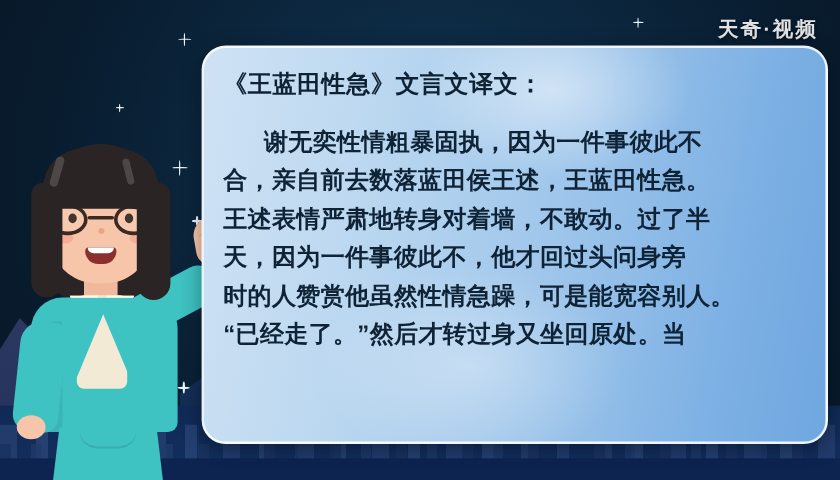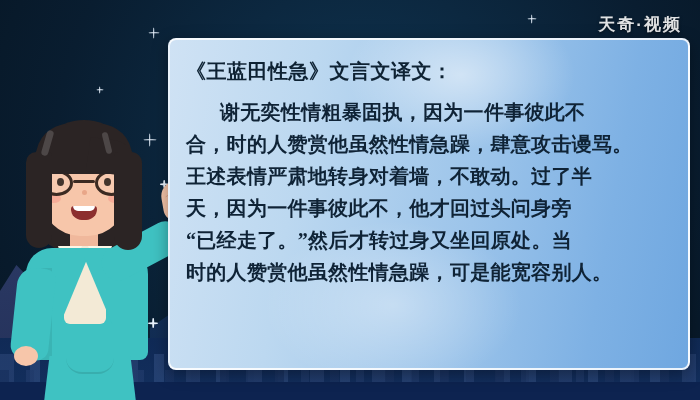--- a/index.html
+++ b/index.html
@@ -40,36 +40,36 @@
   .spark i.v{width:1.6px;}
   .spark i.h{height:1.6px;}
 
   
   .watermark{position:absolute;right:18px;top:13px;color:rgba(255,255,255,.88);
     font-size:17px;letter-spacing:2px;font-weight:700;
     text-shadow:0 1px 3px rgba(0,0,0,.55);white-space:nowrap;}
 
   
   .panel{position:absolute;left:168px;top:38px;width:522px;height:332px;
-    border-radius:8px;
+    border-radius:20px;
     background:linear-gradient(100deg,#cfe2f4 0%,#bcd8f0 26%,#9cc4ea 58%,#7eb1e4 82%,#6fa7e0 100%);
     border:2px solid rgba(255,255,255,.85);
     box-shadow:0 4px 16px rgba(0,0,0,.35);
     box-sizing:border-box;overflow:hidden;}
   .panel .glow{position:absolute;left:34%;top:-40px;width:230px;height:150px;
     background:radial-gradient(ellipse at center,rgba(255,255,255,.5),rgba(255,255,255,0) 70%);
     pointer-events:none;}
   .panel .glow2{position:absolute;left:18%;top:55%;width:260px;height:170px;
     background:radial-gradient(ellipse at center,rgba(255,255,255,.35),rgba(255,255,255,0) 70%);
     pointer-events:none;}
   .panel-inner{position:relative;padding:16px 12px 0 16px;}
   .ptitle{font-size:20px;font-weight:700;color:#0e2233;letter-spacing:.5px;
     line-height:1.5;white-space:nowrap;}
-  .pbody{margin-top:10px;font-size:20px;font-weight:700;color:#0f2336;
-    line-height:32px;letter-spacing:.3px;font-family:Liberation Serif, serif;}
+  .pbody{margin-top:17px;font-size:20px;font-weight:700;color:#0f2336;
+    line-height:32px;letter-spacing:.3px;}
   .pbody p{margin:0;white-space:nowrap;}
   .pbody p.ind{text-indent:34px;}
 
   
   .person{position:absolute;left:8px;top:118px;width:190px;height:282px;}
   .hair-back{position:absolute;left:24px;top:2px;width:104px;height:132px;
     background:#2b2424;border-radius:52px 52px 40px 40px;}
   .neck{position:absolute;left:62px;top:104px;width:28px;height:34px;background:#f0b89c;border-radius:8px;}
   .face{position:absolute;left:34px;top:14px;width:84px;height:104px;
     background:#f7c6aa;border-radius:42px 42px 38px 38px;}
@@ -209,22 +209,22 @@
     <div class="hair-sheenR"></div>
   </div>
 
   <div class="panel">
     <div class="glow"></div>
     <div class="glow2"></div>
     <div class="panel-inner">
       <div class="ptitle">《王蓝田性急》文言文译文：</div>
       <div class="pbody" id="panel-body">
           <p class="ind">谢无奕性情粗暴固执，因为一件事彼此不</p>
-          <p>合，时的人赞赏他虽然性情急躁，肆意攻击谩骂。</p>
+          <p>合，亲自前去数落蓝田侯王述，王蓝田性急。</p>
           <p>王述表情严肃地转身对着墙，不敢动。过了半</p>
           <p>天，因为一件事彼此不，他才回过头问身旁</p>
+          <p>时的人赞赏他虽然性情急躁，可是能宽容别人。</p>
           <p>“已经走了。”然后才转过身又坐回原处。当</p>
-          <p>时的人赞赏他虽然性情急躁，可是能宽容别人。</p>
         </div>
     </div>
   </div>
 
 </div>
 
 </body></html>

